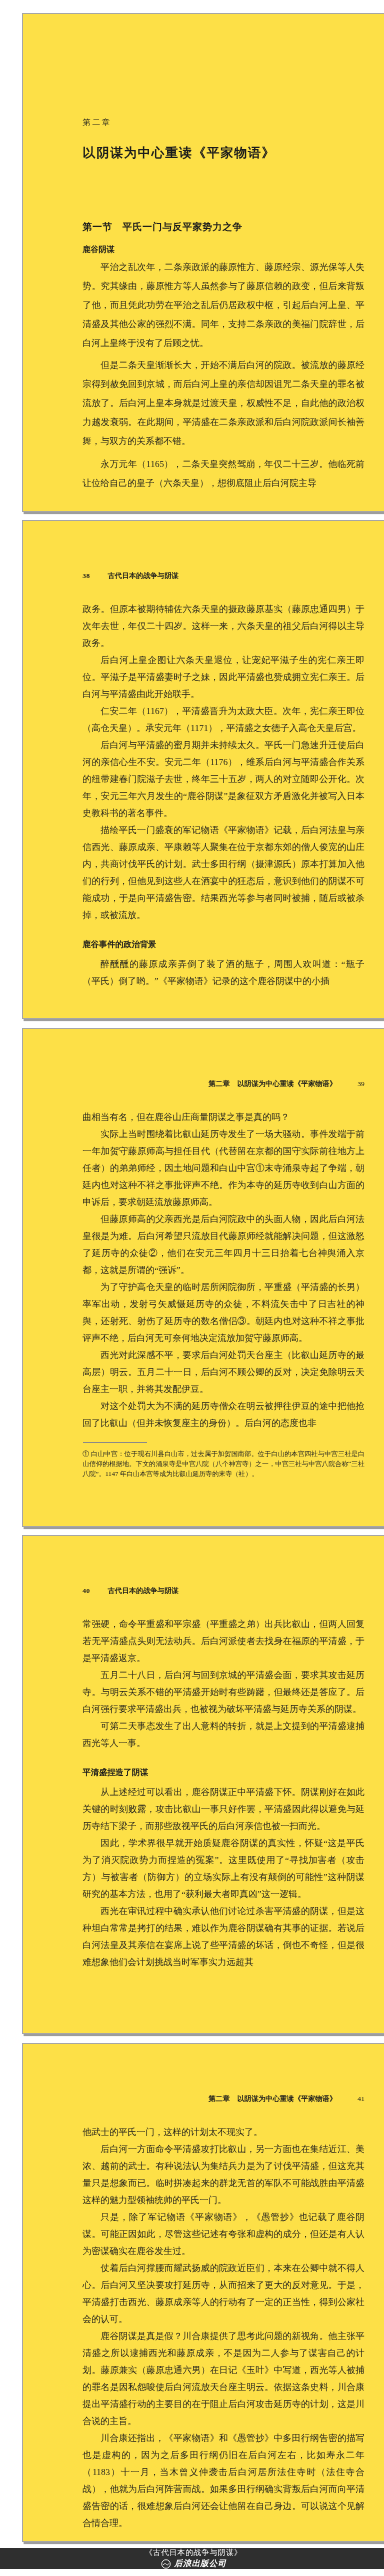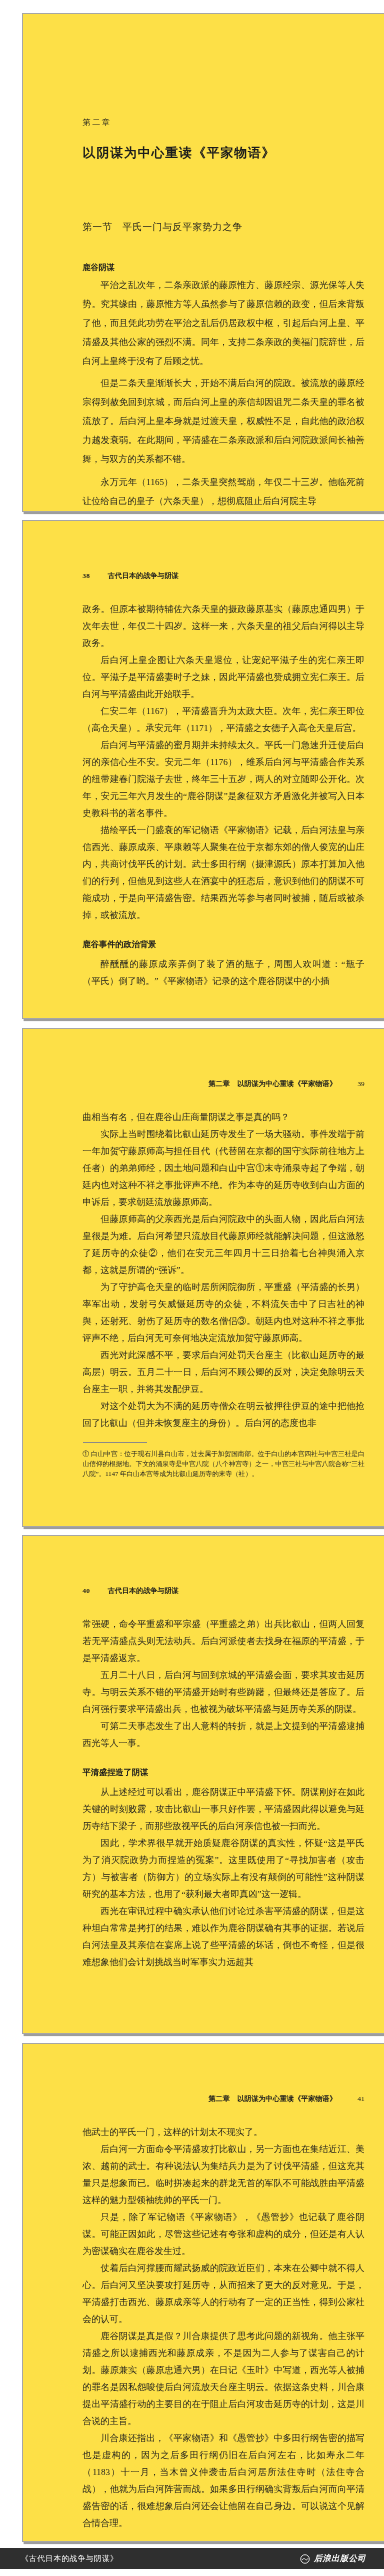--- a/index.html
+++ b/index.html
@@ -20,23 +20,23 @@
     border:0.5px solid #a6a6a6;
     box-shadow:1.6px 2.1px 0 #9d9d9d;
     padding:0 37px 0 60px;
     overflow:hidden;
     position:relative;
   }
 
   
   .ch-label { margin-top:103px; font-size:8px; letter-spacing:1.6px; }
   .ch-title { margin-top:17px; font-size:12.7px; font-weight:bold; letter-spacing:1.1px; }
-  .sec-title { margin-top:59px; font-size:9.5px; font-weight:normal; letter-spacing:0.5px; }
+  .sec-title { margin-top:59px; font-size:9.5px; font-weight:bold; letter-spacing:0.5px; }
   .sub-head {
-    margin-top:28px;
+    margin-top:10px;
     font-size:8px; font-weight:bold;
     font-family:"Liberation Sans","DejaVu Sans",sans-serif;
   }
   .p1body p { font-size:9px; line-height:19px; text-align:justify; text-indent:2em; margin:3.2px 0 0; }
 
   
   .run-head {
     margin-top:50px;
     font-family:"Liberation Sans","DejaVu Sans",sans-serif;
     font-weight:bold;
@@ -73,20 +73,21 @@
     margin:0 0 1.1px; color:#222222;
   }
 
   
   .footer-bar {
     box-sizing:border-box;
     width:385px; height:20.6px;
     background:#2f2f2f;
     display:flex; align-items:center; justify-content:space-between;
     padding:0 19px 0 21px;
+    flex-direction:column;
   }
   .footer-title {
     color:#ffffff;
     font-family:"Liberation Sans","DejaVu Sans",sans-serif;
     font-size:7.6px; letter-spacing:0.5px;
   }
   .pub-wrap { display:flex; align-items:center; gap:3.7px; color:#ffffff; }
   .pub-name {
     font-family:"Liberation Serif","DejaVu Serif",serif;
     font-style:italic; font-weight:bold;

